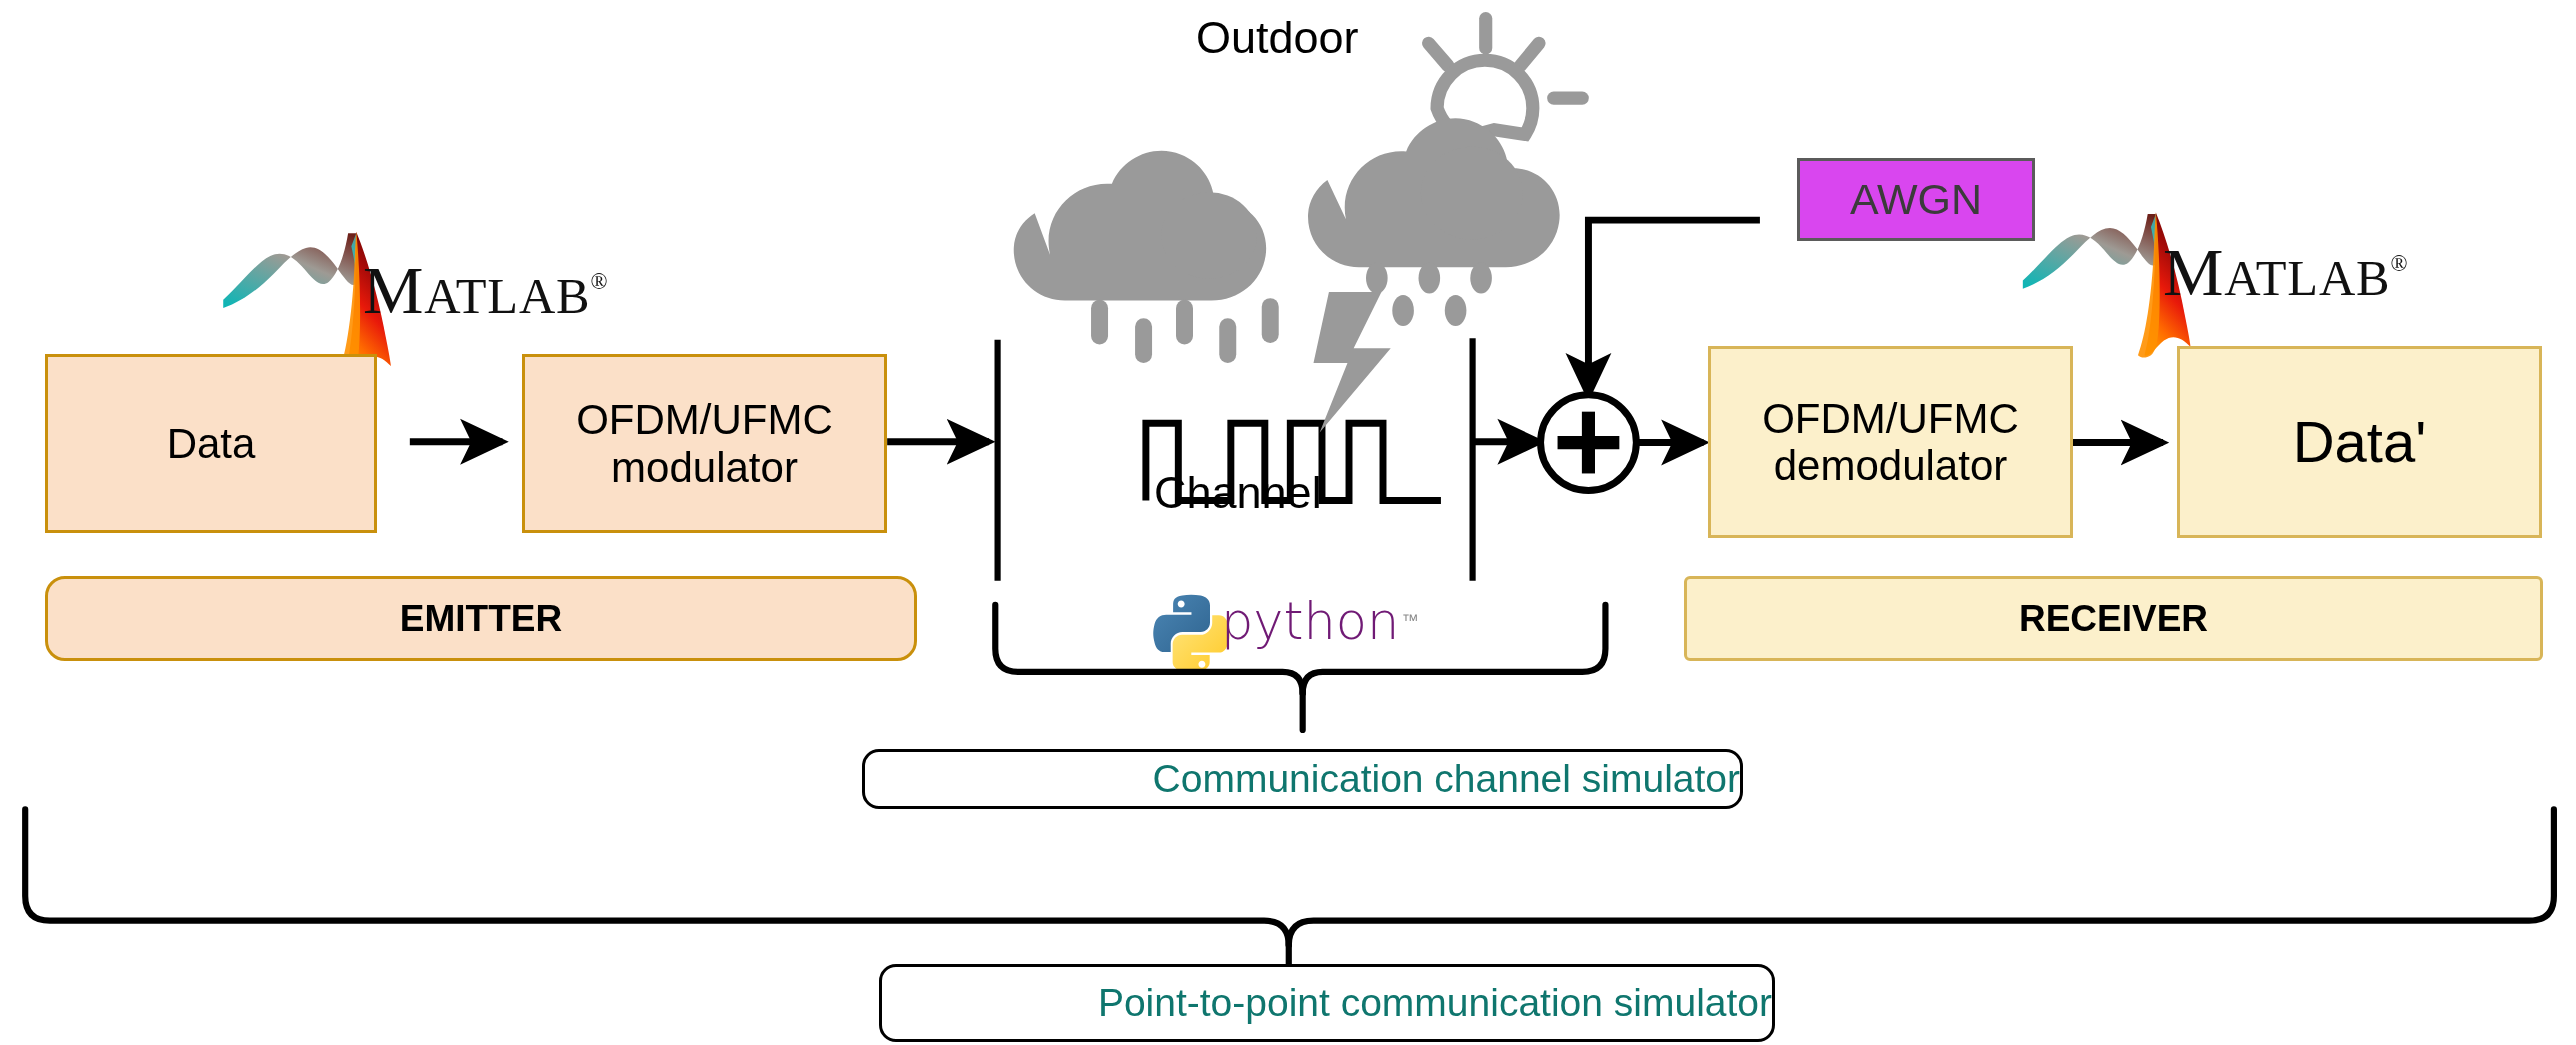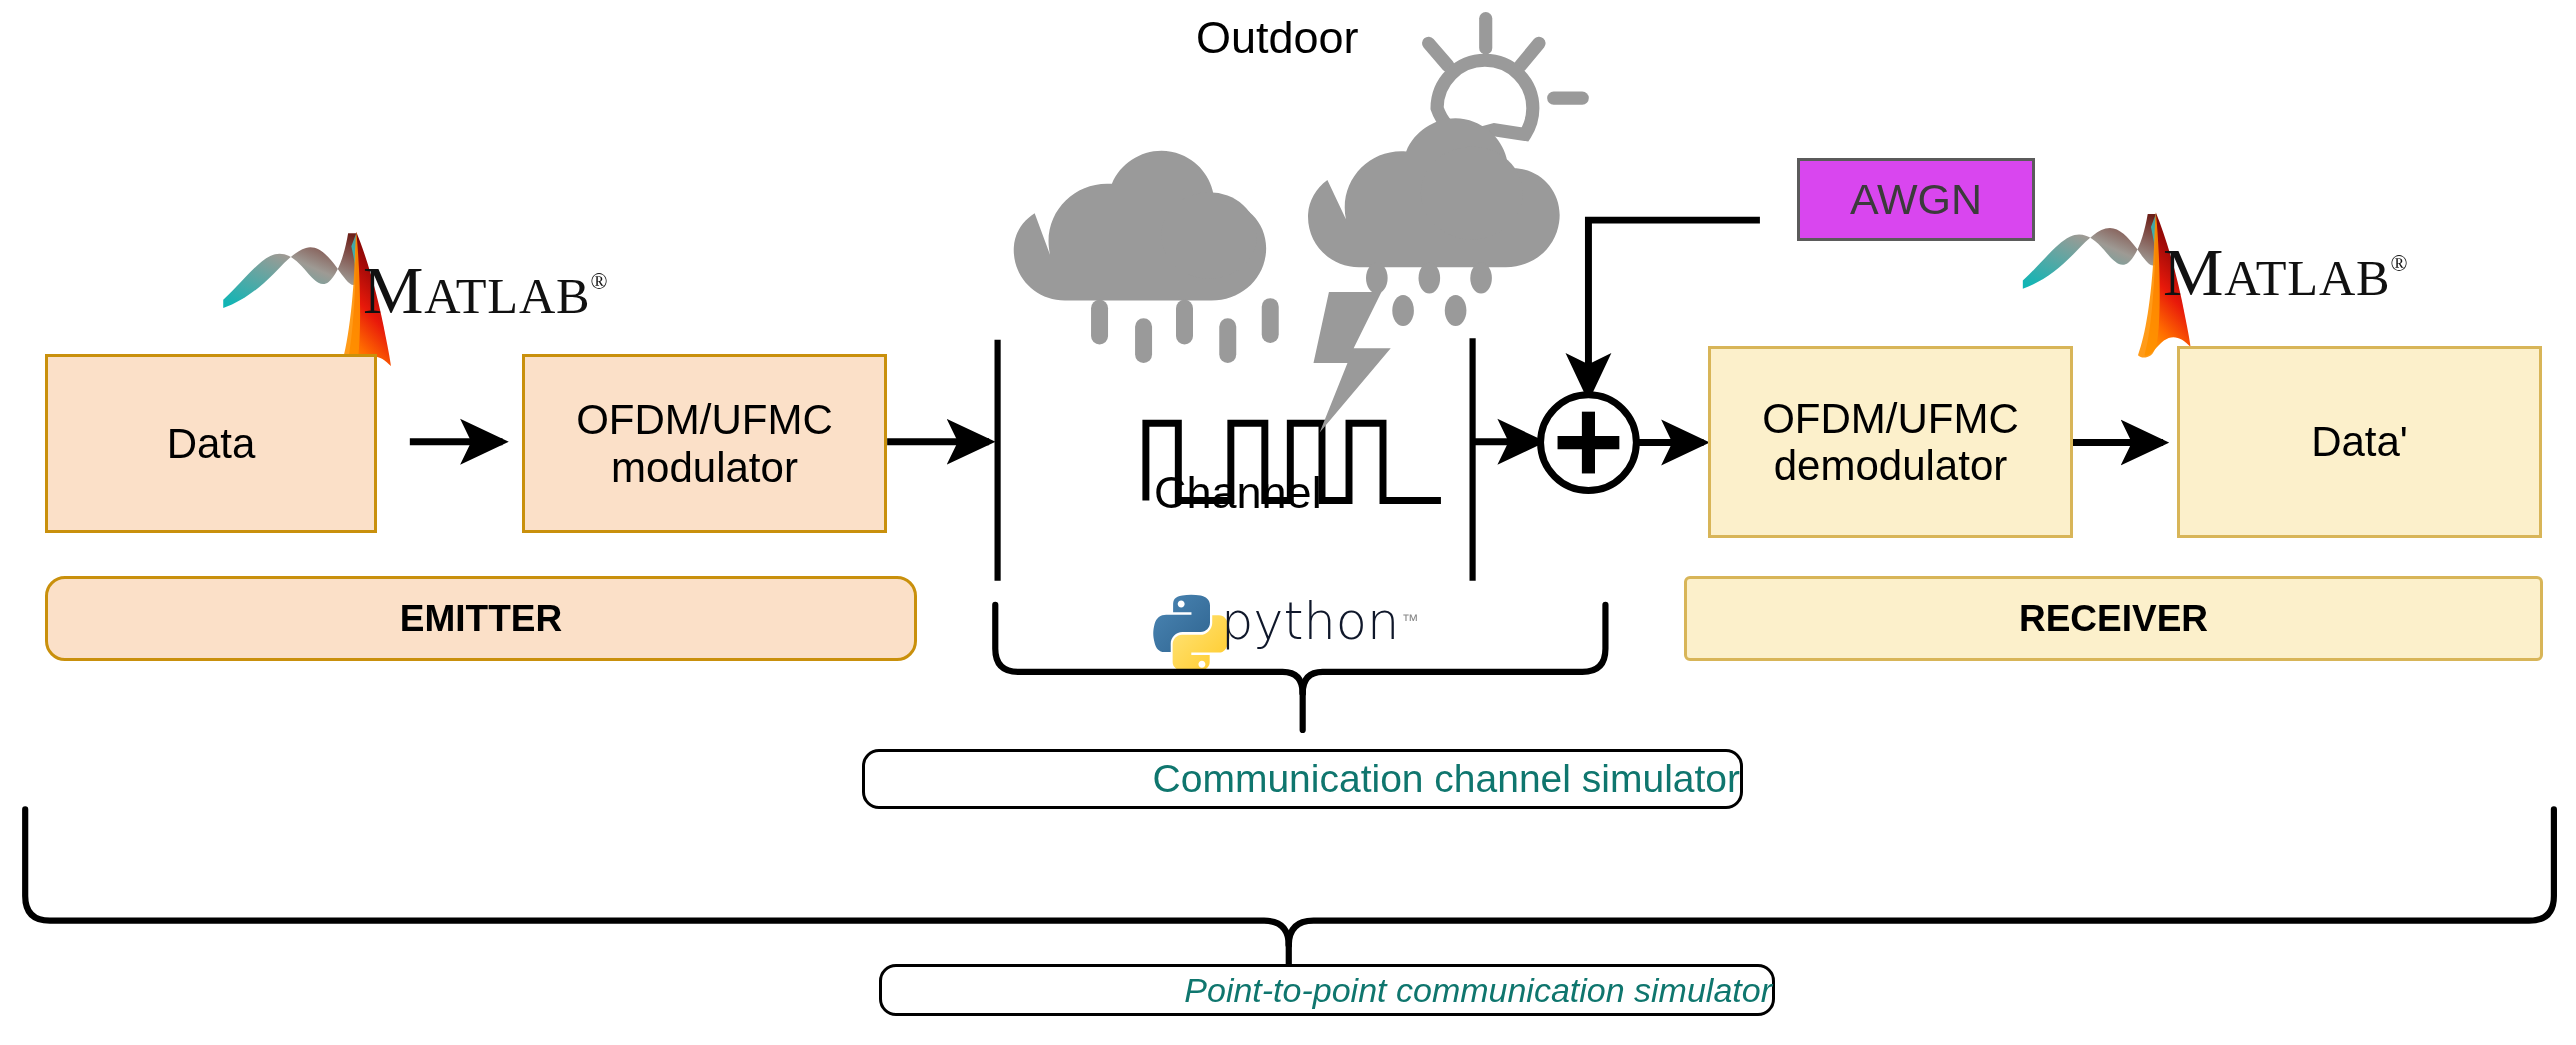--- a/index.html
+++ b/index.html
@@ -86,21 +86,21 @@
   }
   .mlogo .wordmark .sc { font-size: 0.74em; }
   .mlogo .wordmark .reg { font-size: 0.33em; vertical-align: super; }
   .pylogo {
     position: absolute;
     display: flex;
     align-items: center;
   }
   .pylogo .pytext {
     font-family: "DejaVu Sans", sans-serif;
-    color: #0f172a;
+    color: #701a75;
     font-weight: 300;
     line-height: 1;
     white-space: nowrap;
   }
   .pylogo .tm {
     font-size: 17px;
     color: #8A8A8A;
     vertical-align: super;
     margin-left: 2.3px;
   }
@@ -317,30 +317,30 @@
     <span class="wordmark" style="font-size:68px;">
       <span>M</span><span class="sc">ATLAB</span><span class="reg">®</span>
     </span>
   </div>
 
   <div class="blk blk-recv" style="left:1708px; top:346px; width:365px; height:192px; font-size:42px; white-space:pre-line;">
     <span>OFDM/UFMC
 demodulator</span>
   </div>
 
-  <div class="blk blk-recv" style="left:2177px; top:346px; width:365px; height:192px; font-size:42px;">
+  <div class="blk blk-recv" style="left:2177px; top:346px; width:365px; height:192px; font-size:58px;">
     <span>Data'</span>
   </div>
 
   <div class="blk pill-recv" style="left:1684px; top:576px; width:859px; height:85px; font-size:37px;">
     <span>RECEIVER</span>
   </div>
 
   <div class="blk capbox" style="left:862px; top:749px; width:881px; height:60px; font-size:39px;">
     <span>Communication channel simulator</span>
   </div>
 
-  <div class="blk capbox" style="left:879px; top:964px; width:896px; height:52px; font-size:34px;font-style:italic;">
+  <div class="blk capbox" style="left:879px; top:964px; width:896px; height:78px; font-size:39px;">
     <span>Point-to-point communication simulator</span>
   </div>
 
 </div>
 
 
 </body></html>

